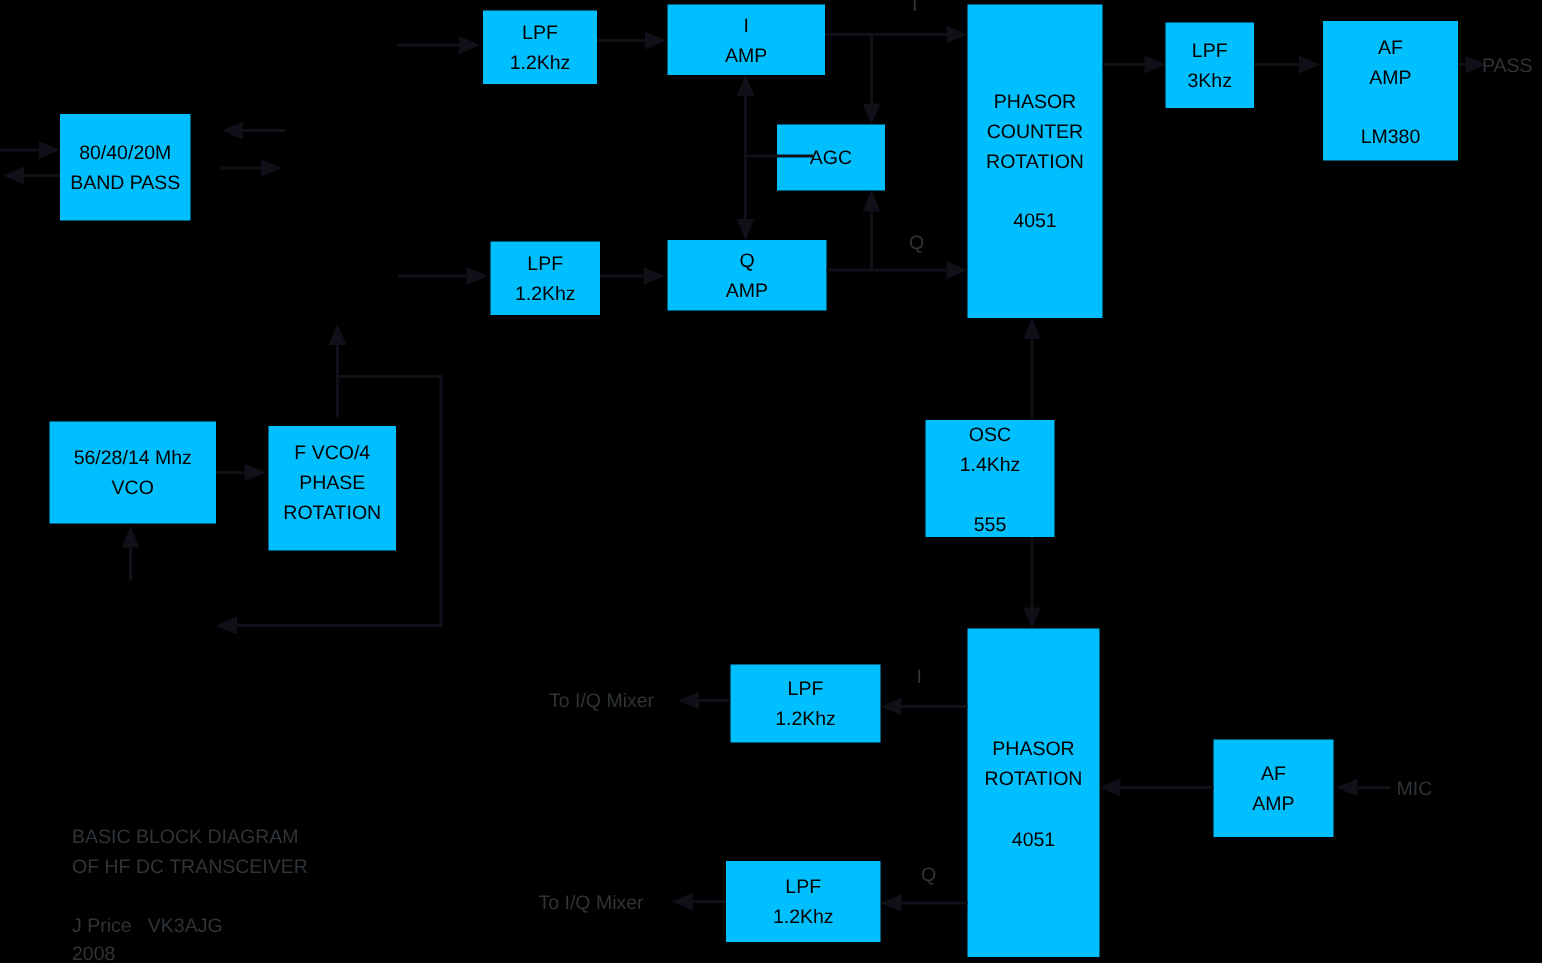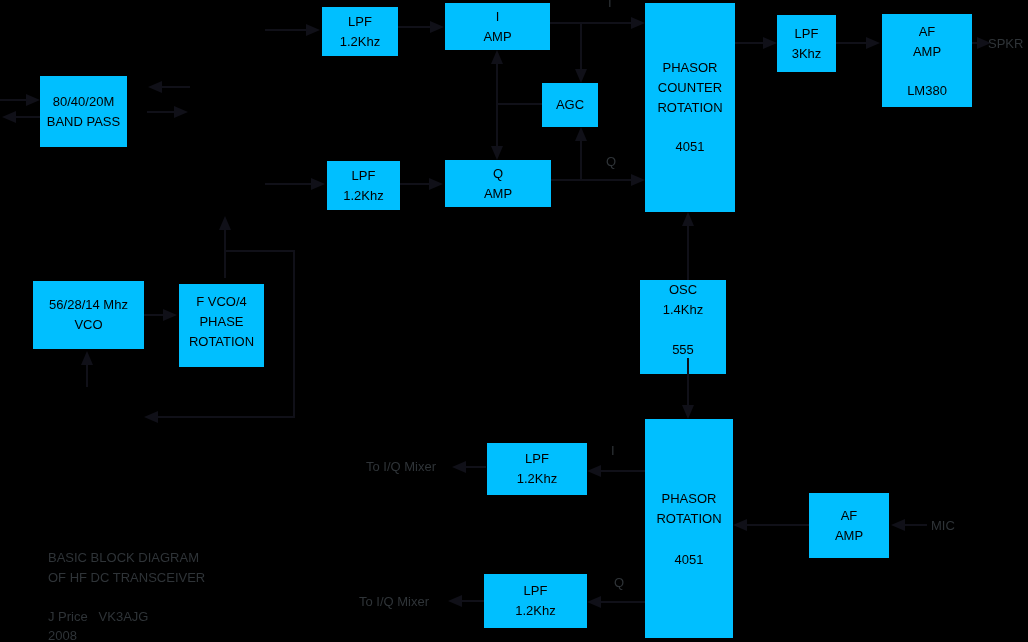--- a/index.html
+++ b/index.html
@@ -46,21 +46,21 @@
   <div class="box mid" style="left:327px;top:161px;width:73px;height:49px">
     <div class="bl">LPF</div>
     <div class="bl">1.2Khz</div>
   </div>
 
   <div class="box mid" style="left:445px;top:3px;width:105px;height:47px">
     <div class="bl">I</div>
     <div class="bl">AMP</div>
   </div>
 
-  <div class="box mid" style="left:542px;top:83px;width:56px;height:44px">
+  <div class="box mid" style="left:518px;top:83px;width:72px;height:44px">
     <div class="bl">AGC</div>
   </div>
 
   <div class="box mid" style="left:445px;top:160px;width:106px;height:47px">
     <div class="bl">Q</div>
     <div class="bl">AMP</div>
   </div>
 
   <div class="box" style="left:645px;top:3px;width:90px;height:209px;padding-top:55px">
     <div class="bl">PHASOR</div>
@@ -86,21 +86,21 @@
   </div>
 
   <div class="box" style="left:179px;top:284px;width:85px;height:83px;padding-top:8px">
     <div class="bl">F VCO/4</div>
     <div class="bl">PHASE</div>
     <div class="bl">ROTATION</div>
     <div class="bl" style="margin-top:19px">AHC74</div>
   </div>
 
 
-  <div class="box" style="left:640px;top:280px;width:86px;height:94px">
+  <div class="box" style="left:617px;top:280px;width:86px;height:78px">
     <div class="bl">OSC</div>
     <div class="bl">1.4Khz</div>
     <div class="bl" style="margin-top:20px">555</div>
   </div>
 
   <div class="box" style="left:645px;top:419px;width:88px;height:219px;padding-top:70px">
     <div class="bl">PHASOR</div>
     <div class="bl">ROTATION</div>
     <div class="bl" style="margin-top:21px">4051</div>
   </div>
@@ -193,20 +193,20 @@
   <div class="wire" style="left:158px;top:416px;width:137px;height:2px"></div>
   <div class="ah l" style="left:144px;top:411px"></div>
 
   <div class="glabel" style="left:608px;top:-5px">I</div>
   <div class="glabel" style="left:606px;top:154px">Q</div>
   <div class="glabel" style="left:611px;top:443px">I</div>
   <div class="glabel" style="left:614px;top:575px">Q</div>
   <div class="glabel" style="left:366px;top:459px">To I/Q Mixer</div>
   <div class="glabel" style="left:359px;top:594px">To I/Q Mixer</div>
   <div class="glabel" style="left:931px;top:518px">MIC</div>
-  <div class="glabel" style="left:988px;top:36px">SPKR</div>
+  <div class="glabel" style="left:988px;top:36px">PASS</div>
 
   <div class="glabel" style="left:48px;top:550px">BASIC BLOCK DIAGRAM</div>
   <div class="glabel" style="left:48px;top:570px">OF HF DC TRANSCEIVER</div>
   <div class="glabel" style="left:48px;top:609px">J Price   VK3AJG</div>
   <div class="glabel" style="left:48px;top:628px">2008</div>
 
 </div>
 
 </body></html>

